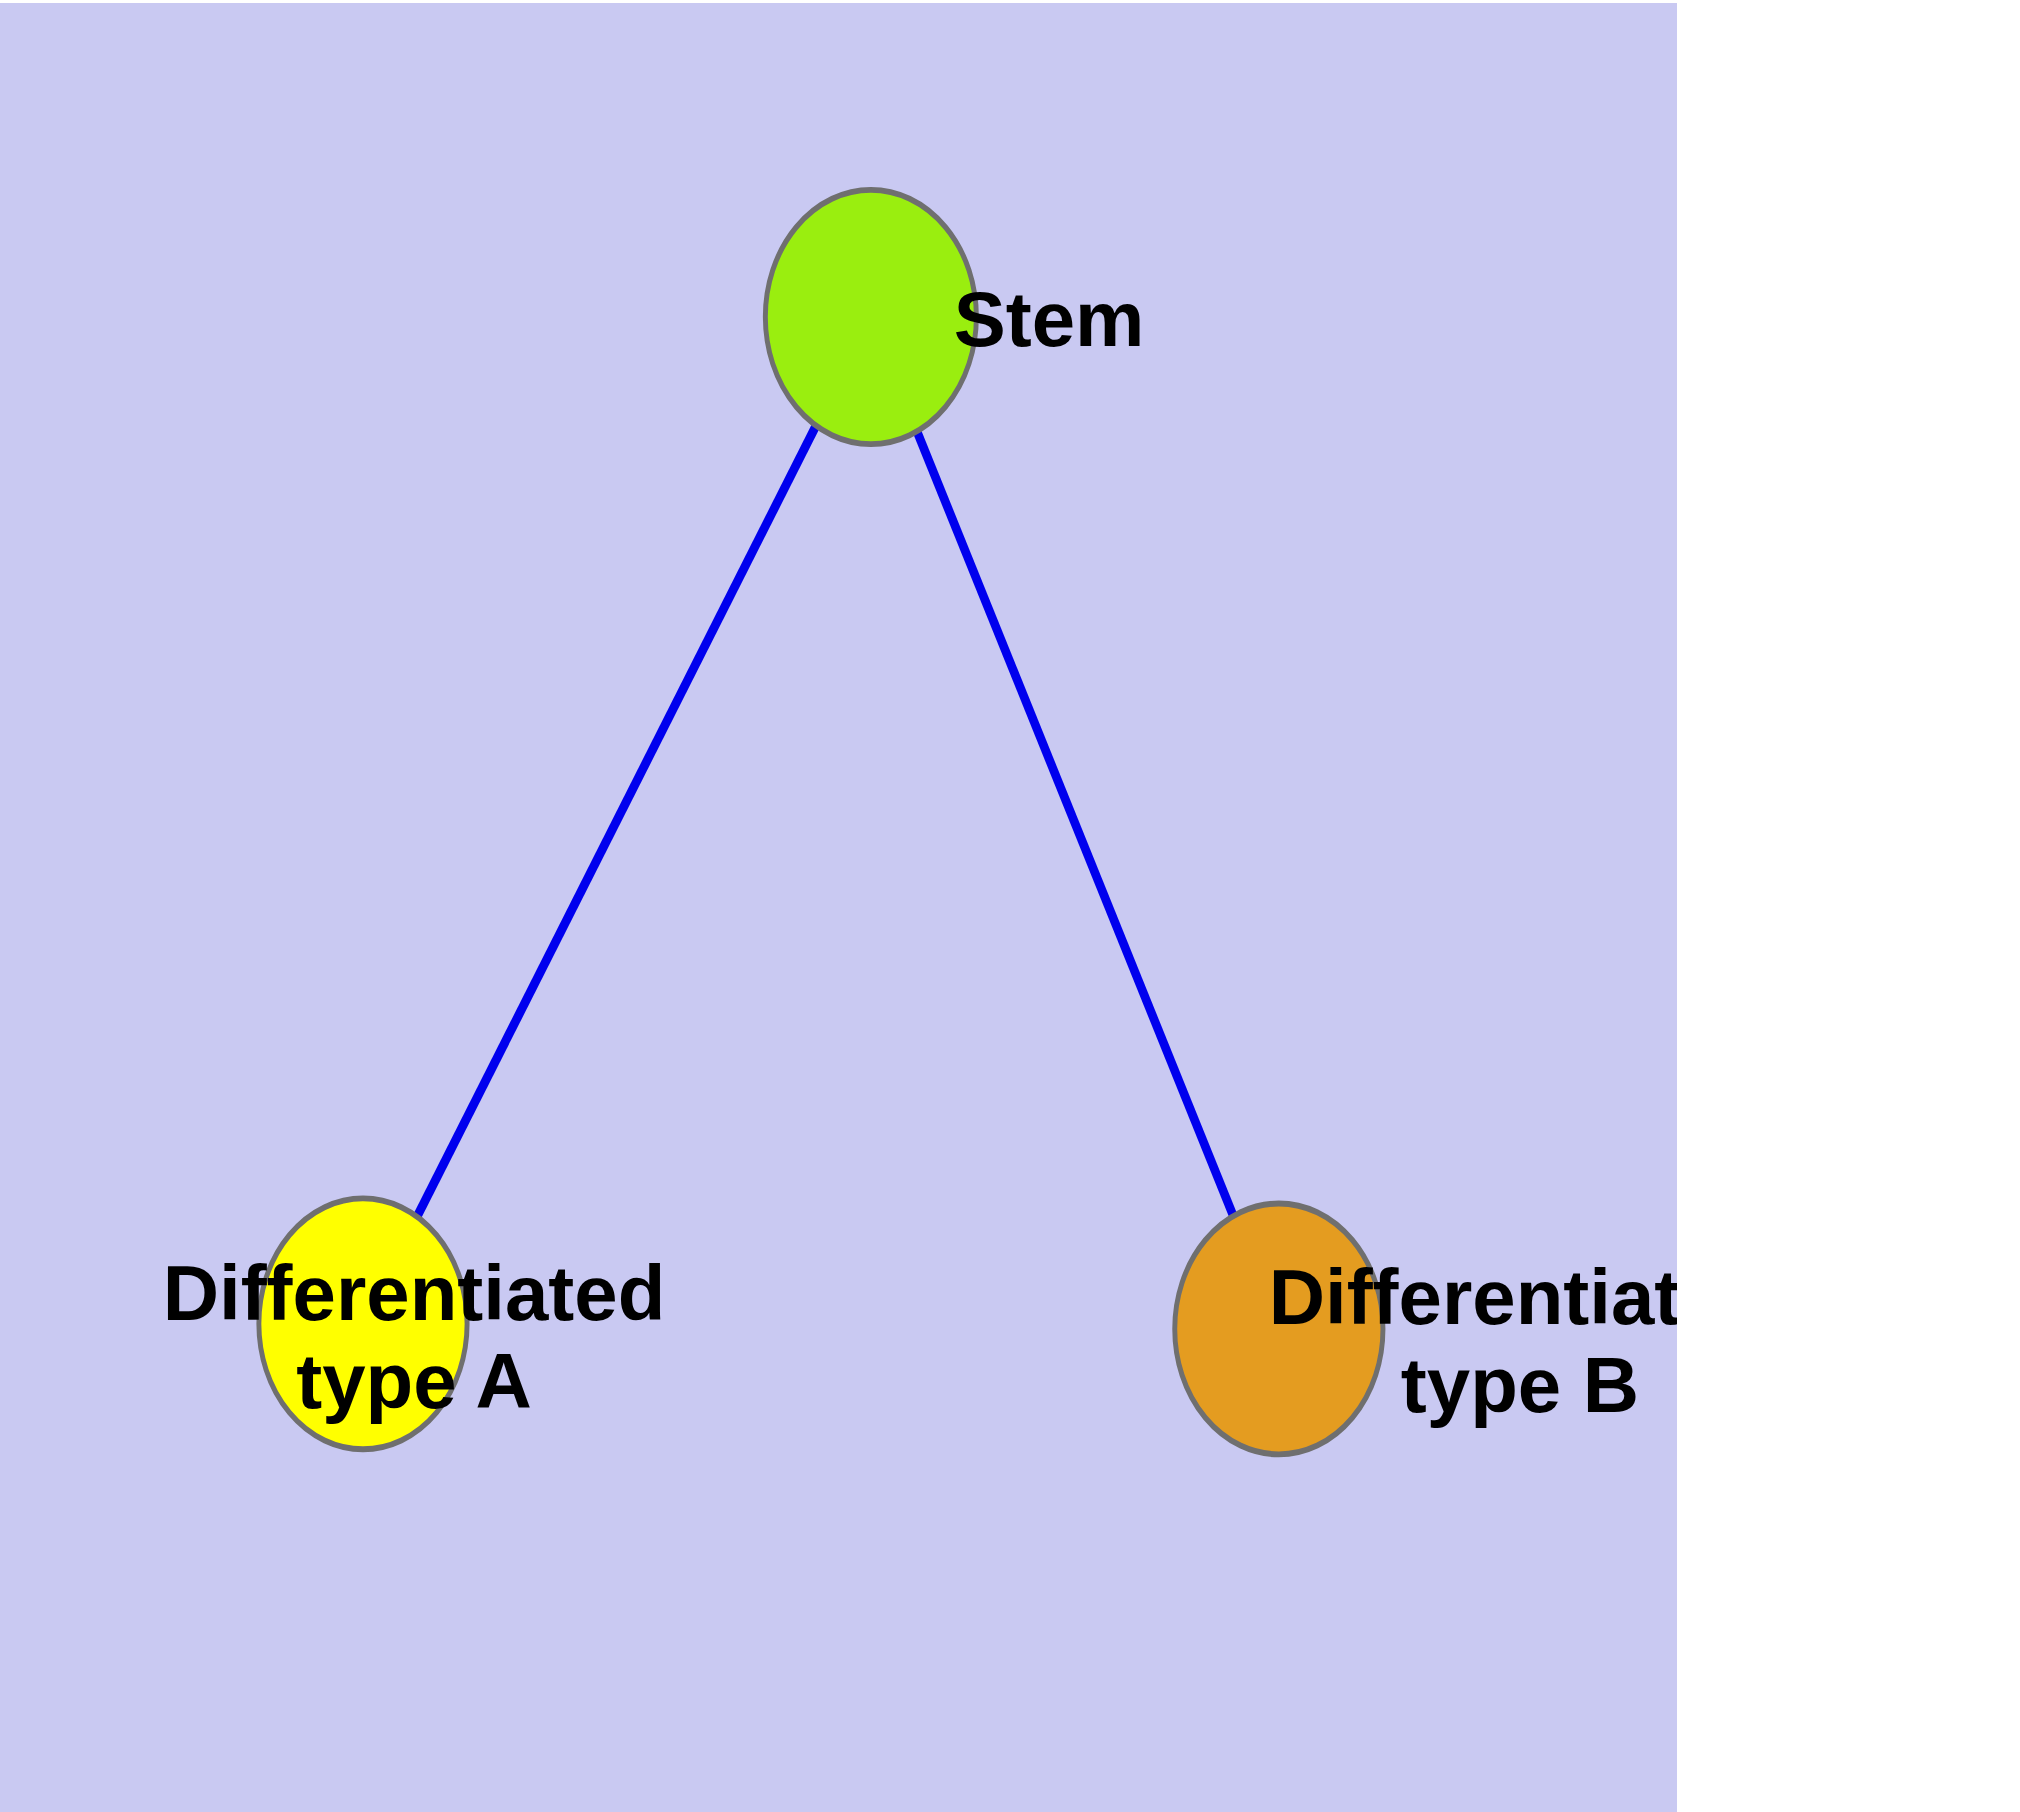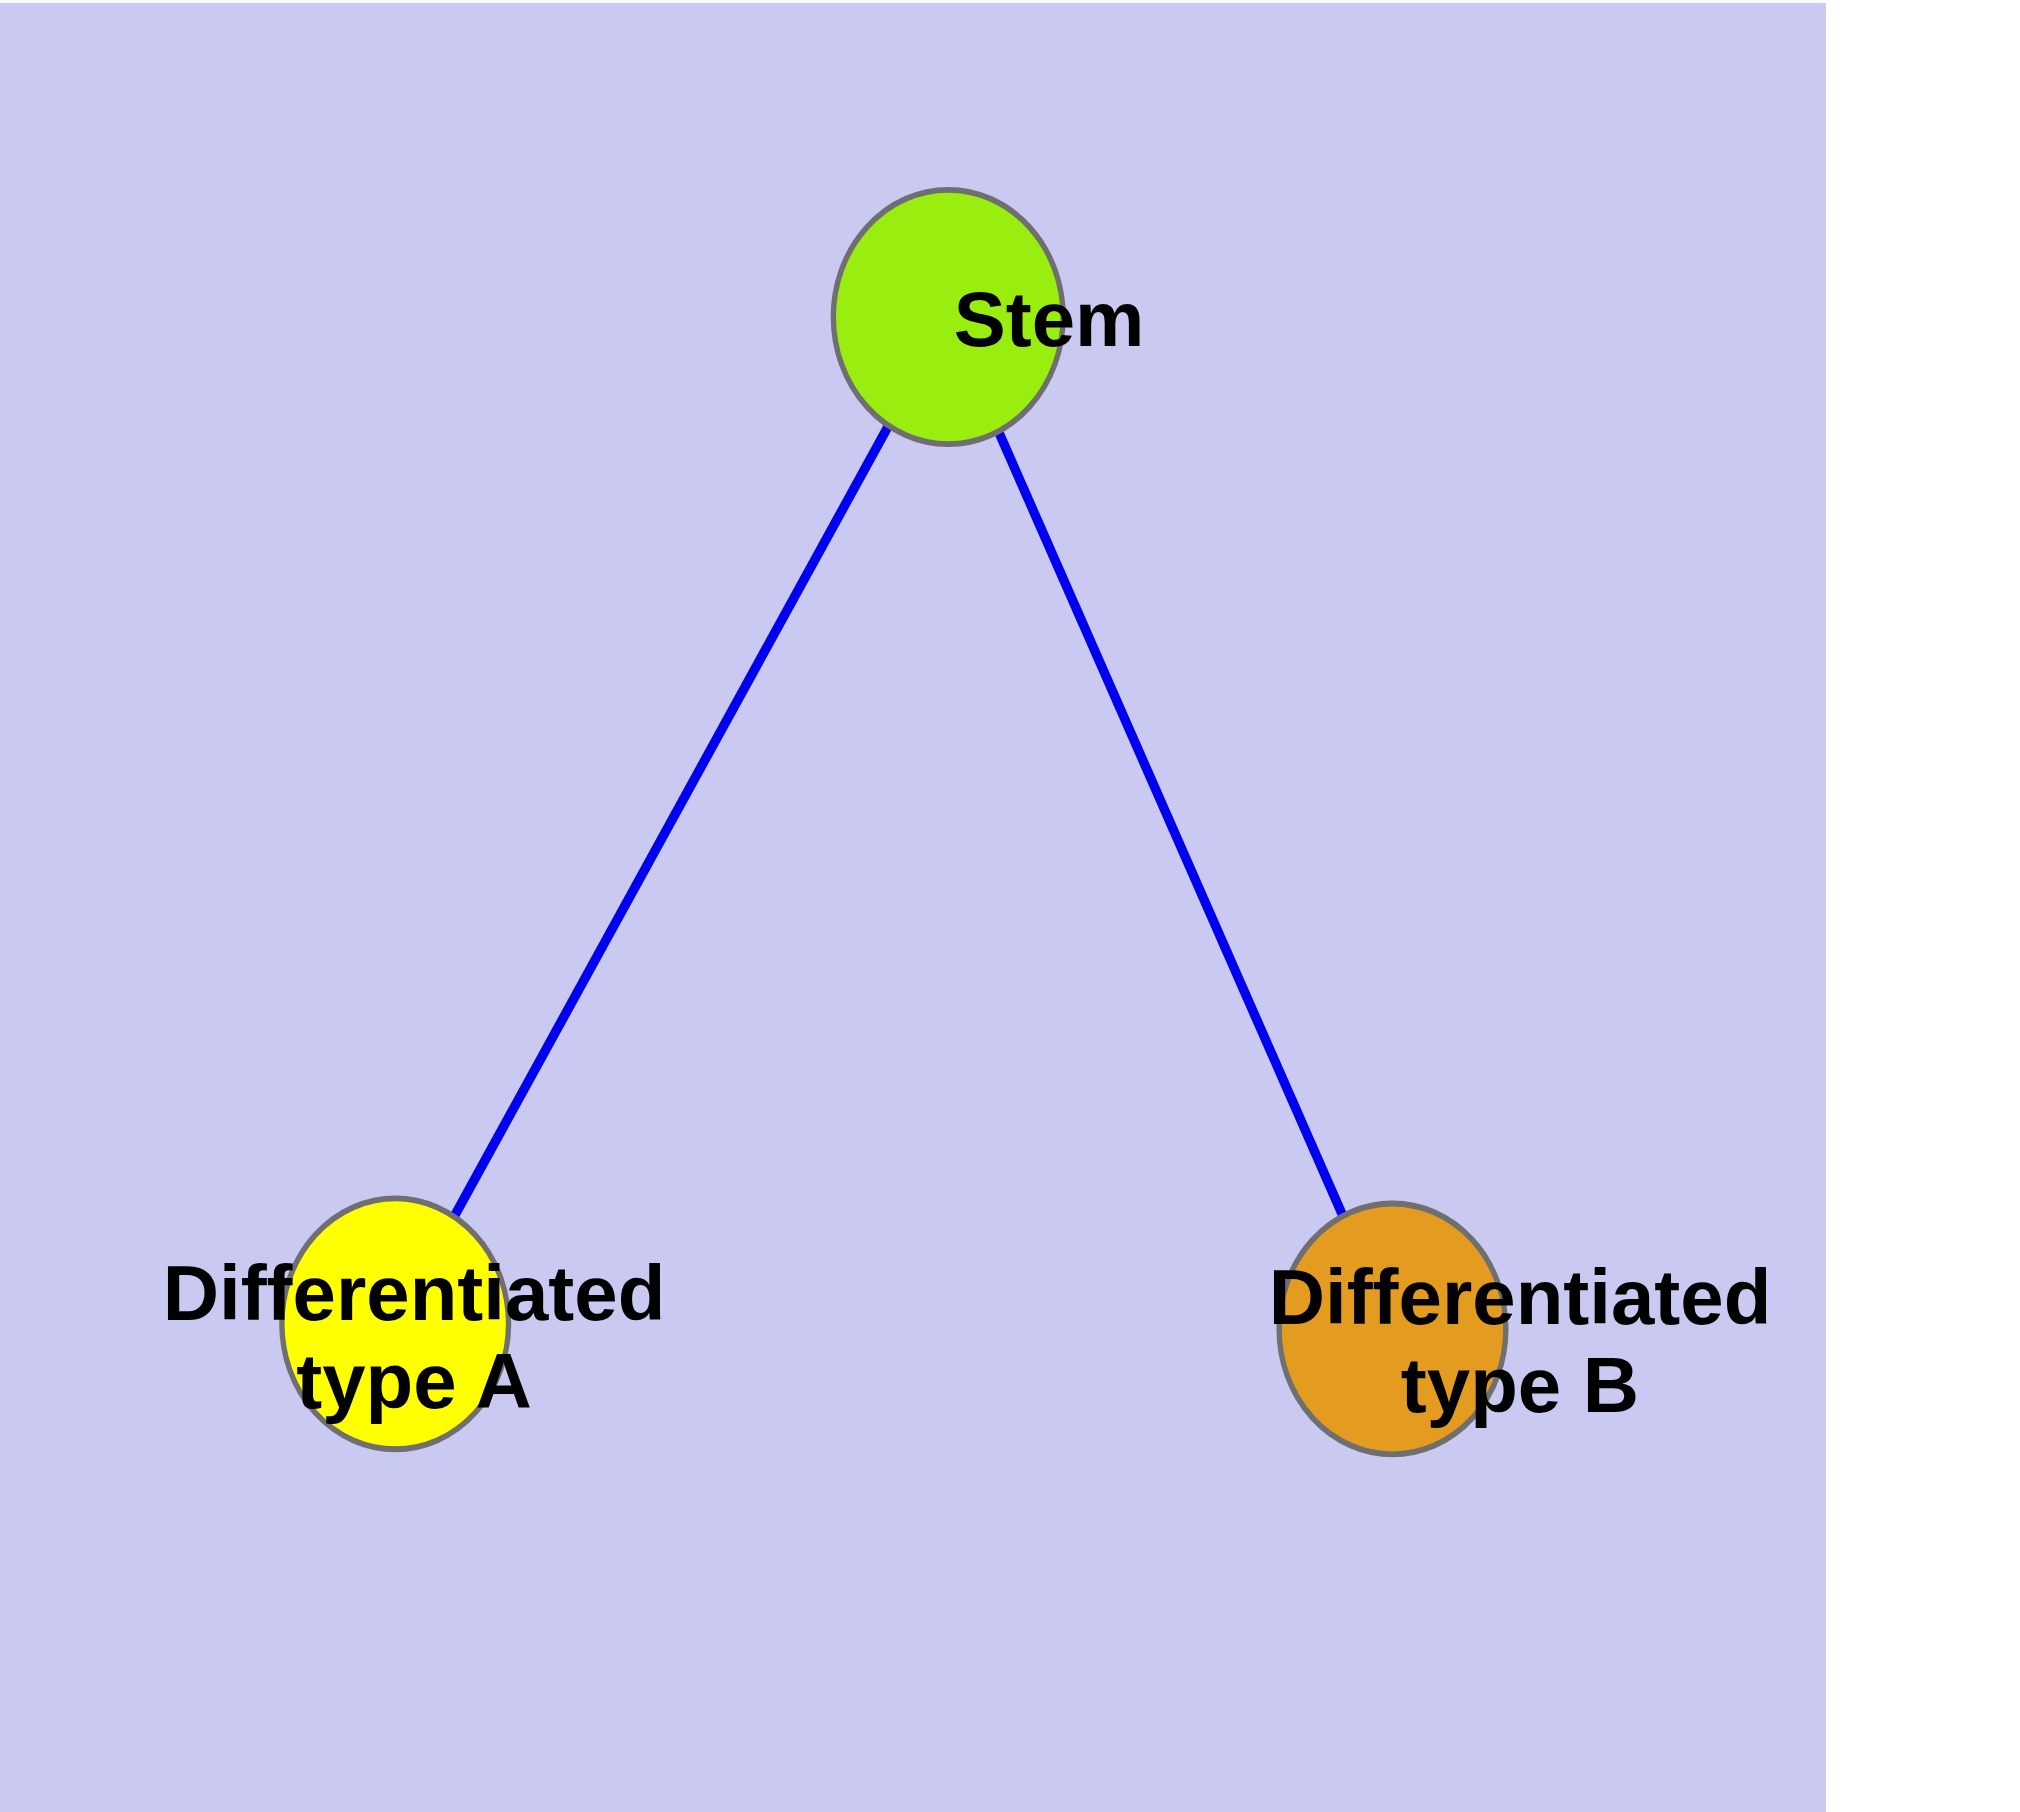--- a/index.html
+++ b/index.html
@@ -2,21 +2,21 @@
 <html style="font-size:13.6px"><head>
 <meta charset="utf-8">
 <style>
   html, body {
     margin: 0;
     padding: 0;
     font-family: "Liberation Sans", sans-serif;
   }
   .canvas {
     position: relative;
-    width: 1826px;
+    width: 1677px;
     height: 1812px;
     overflow: hidden;
   }
   .top-strip {
     position: absolute;
     top: 0; left: 0; right: 0;
     height: 3.4px;
     background: #ffffff;
   }
   svg.graph {

